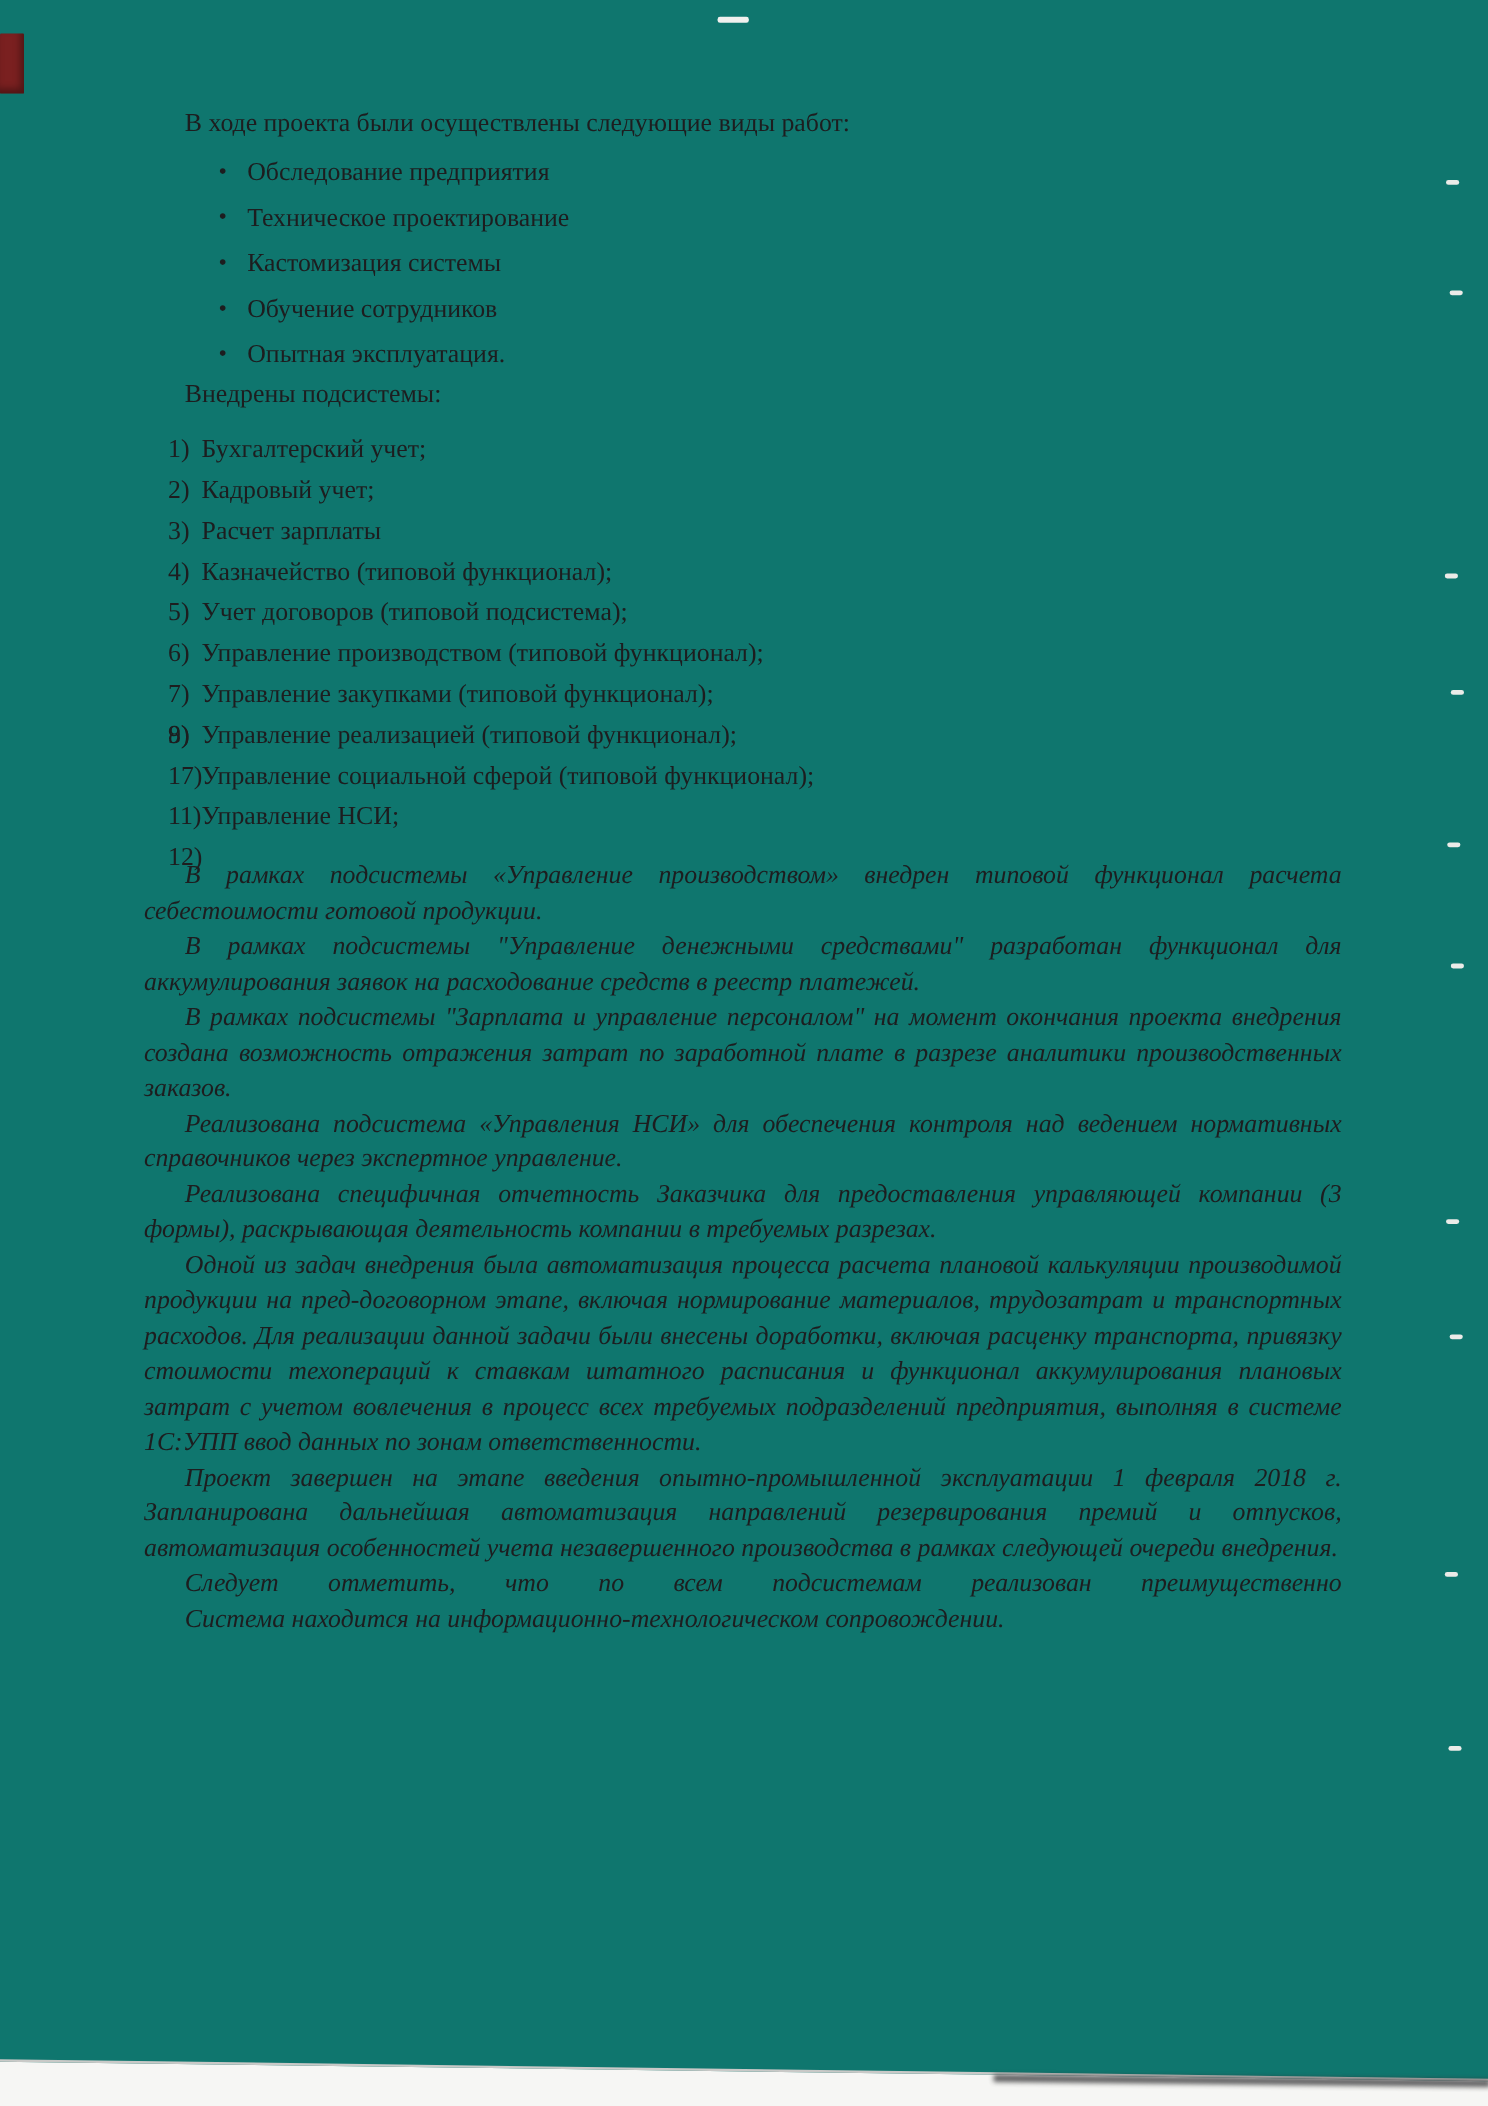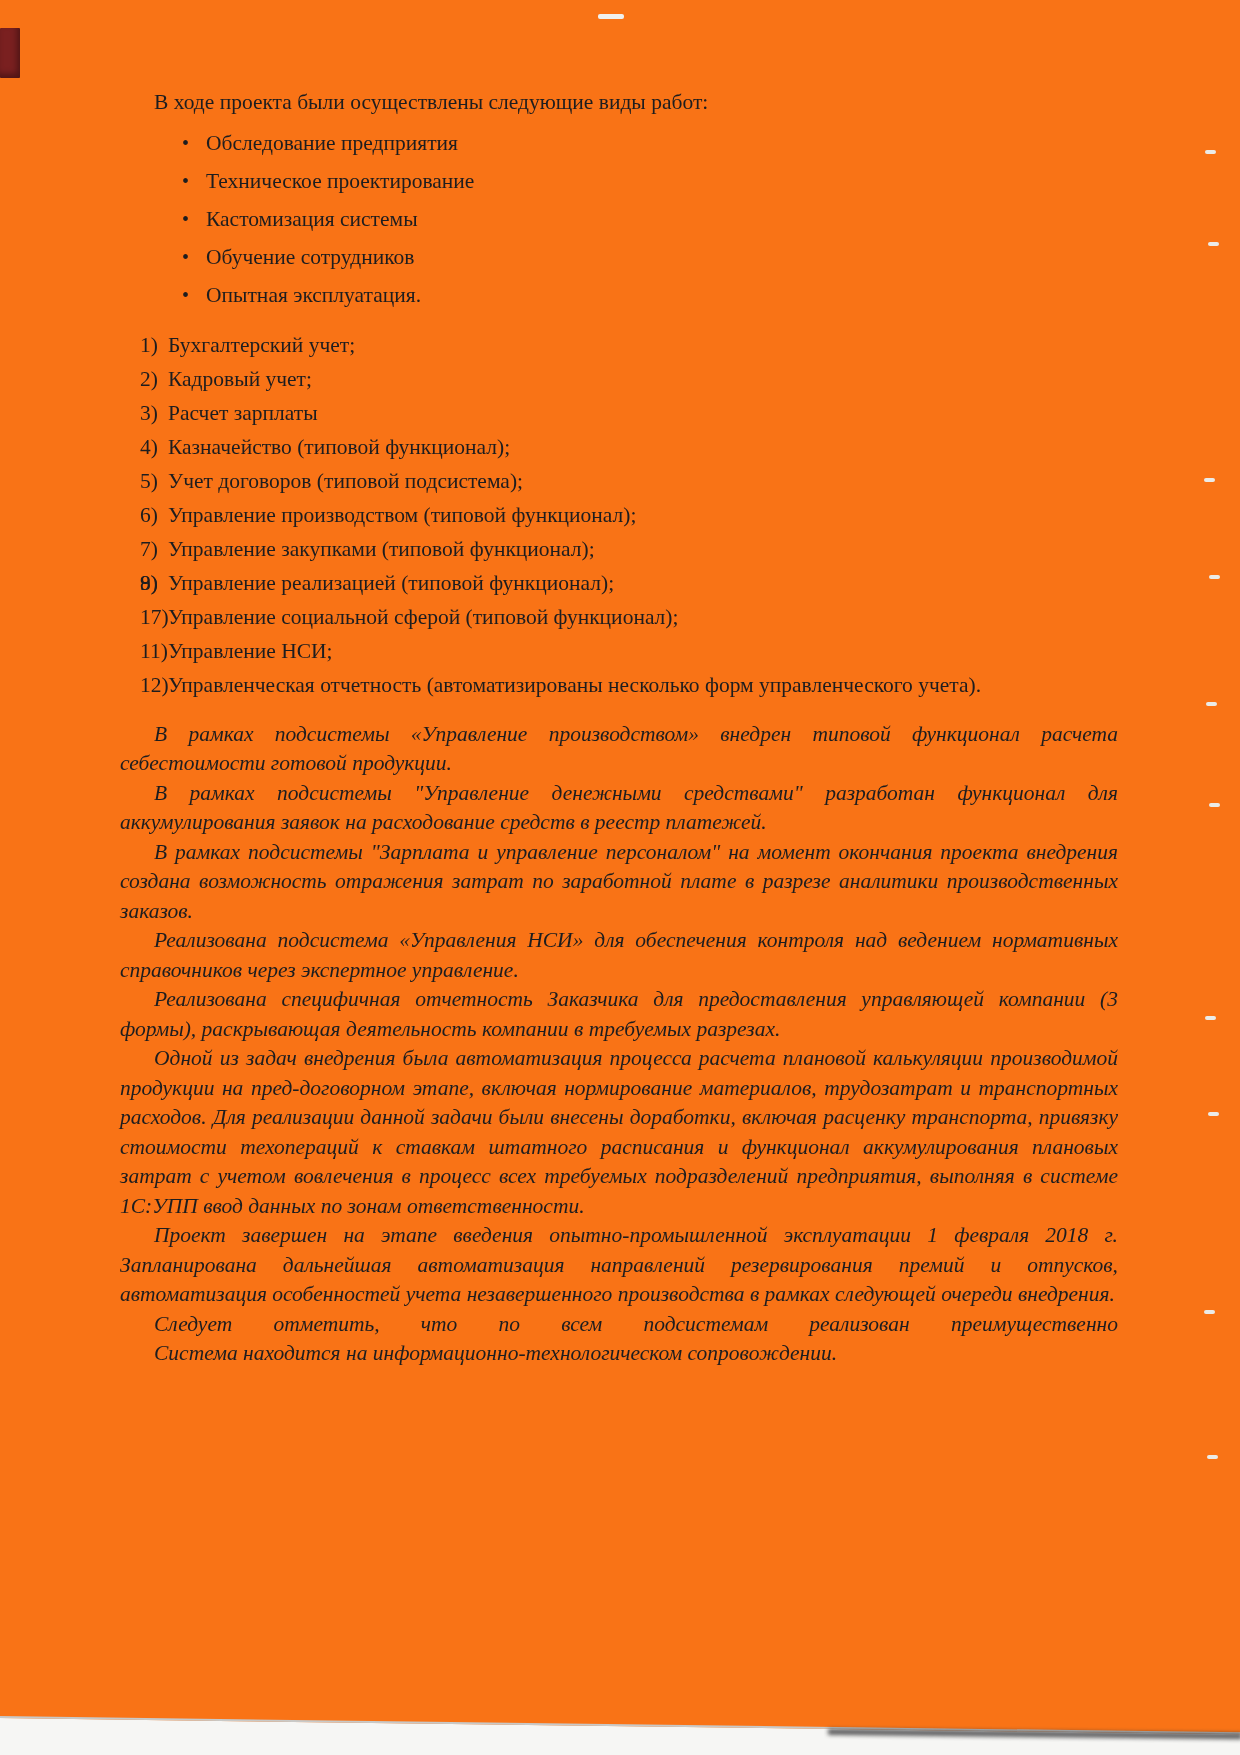--- a/index.html
+++ b/index.html
@@ -4,21 +4,21 @@
 <style>
   html, body {
     margin: 0;
     padding: 0;
     background: #ffffff;
   }
   .page {
     position: relative;
     width: 1240px;
     height: 1755px;
-    background: #f97316;
+    background: #0f766e;
     overflow: hidden;
     font-family: "Liberation Serif", "DejaVu Serif", serif;
     color: #1d1d1f;
   }
   .content {
     position: absolute;
     left: 120px;
     top: 88px;
     width: 998px;
     font-size: 21.5px;
@@ -147,34 +147,35 @@
 
     <ul class="bullets">
       <li><span class="bullet">•</span><span>Обследование предприятия</span></li>
       <li><span class="bullet">•</span><span>Техническое проектирование</span></li>
       <li><span class="bullet">•</span><span>Кастомизация системы</span></li>
       <li><span class="bullet">•</span><span>Обучение сотрудников</span></li>
       <li><span class="bullet">•</span><span>Опытная эксплуатация.</span></li>
     </ul>
 
 
+    <p class="indent subsystems-heading">Внедрены подсистемы:</p>
 
     <ol class="numbered">
       <li><span class="num">1)</span><span class="itext">Бухгалтерский учет;</span></li>
       <li><span class="num">2)</span><span class="itext">Кадровый учет;</span></li>
       <li><span class="num">3)</span><span class="itext">Расчет зарплаты</span></li>
       <li><span class="num">4)</span><span class="itext">Казначейство (типовой функционал);</span></li>
       <li><span class="num">5)</span><span class="itext">Учет договоров (типовой подсистема);</span></li>
       <li><span class="num">6)</span><span class="itext">Управление производством (типовой функционал);</span></li>
       <li><span class="num">7)</span><span class="itext">Управление закупками (типовой функционал);</span></li>
       <li><span class="num">8)</span></li>
       <li><span class="num">9)</span><span class="itext">Управление реализацией (типовой функционал);</span></li>
       <li><span class="num">17)</span><span class="itext">Управление социальной сферой (типовой функционал);</span></li>
       <li><span class="num">11)</span><span class="itext">Управление НСИ;</span></li>
-      <li><span class="num">12)</span><span class="itext">Управленческая отчетность (автоматизированы несколько форм управленческого учета).</span></li>
+      <li><span class="num">12)</span></li>
     </ol>
 
     <div class="paras">
       <p class="para">В рамках подсистемы «Управление производством» внедрен типовой функционал расчета себестоимости готовой продукции.</p>
       <p class="para">В рамках подсистемы "Управление денежными средствами" разработан функционал для аккумулирования заявок на расходование средств в реестр платежей.</p>
       <p class="para">В рамках подсистемы "Зарплата и управление персоналом" на момент окончания проекта внедрения создана возможность отражения затрат по заработной плате в разрезе аналитики производственных заказов.</p>
       <p class="para">Реализована подсистема «Управления НСИ» для обеспечения контроля над ведением нормативных справочников через экспертное управление.</p>
       <p class="para">Реализована специфичная отчетность Заказчика для предоставления управляющей компании (3 формы), раскрывающая деятельность компании в требуемых разрезах.</p>
       <p class="para">Одной из задач внедрения была автоматизация процесса расчета плановой калькуляции производимой продукции на пред-договорном этапе, включая нормирование материалов, трудозатрат и транспортных расходов. Для реализации данной задачи были внесены доработки, включая расценку транспорта, привязку стоимости техопераций к ставкам штатного расписания и функционал аккумулирования плановых затрат с учетом вовлечения в процесс всех требуемых подразделений предприятия, выполняя в системе 1С:УПП ввод данных по зонам ответственности.</p>
       <p class="para">Проект завершен на этапе введения опытно-промышленной эксплуатации 1 февраля 2018 г. Запланирована дальнейшая автоматизация направлений резервирования премий и отпусков, автоматизация особенностей учета незавершенного производства в рамках следующей очереди внедрения.</p>

